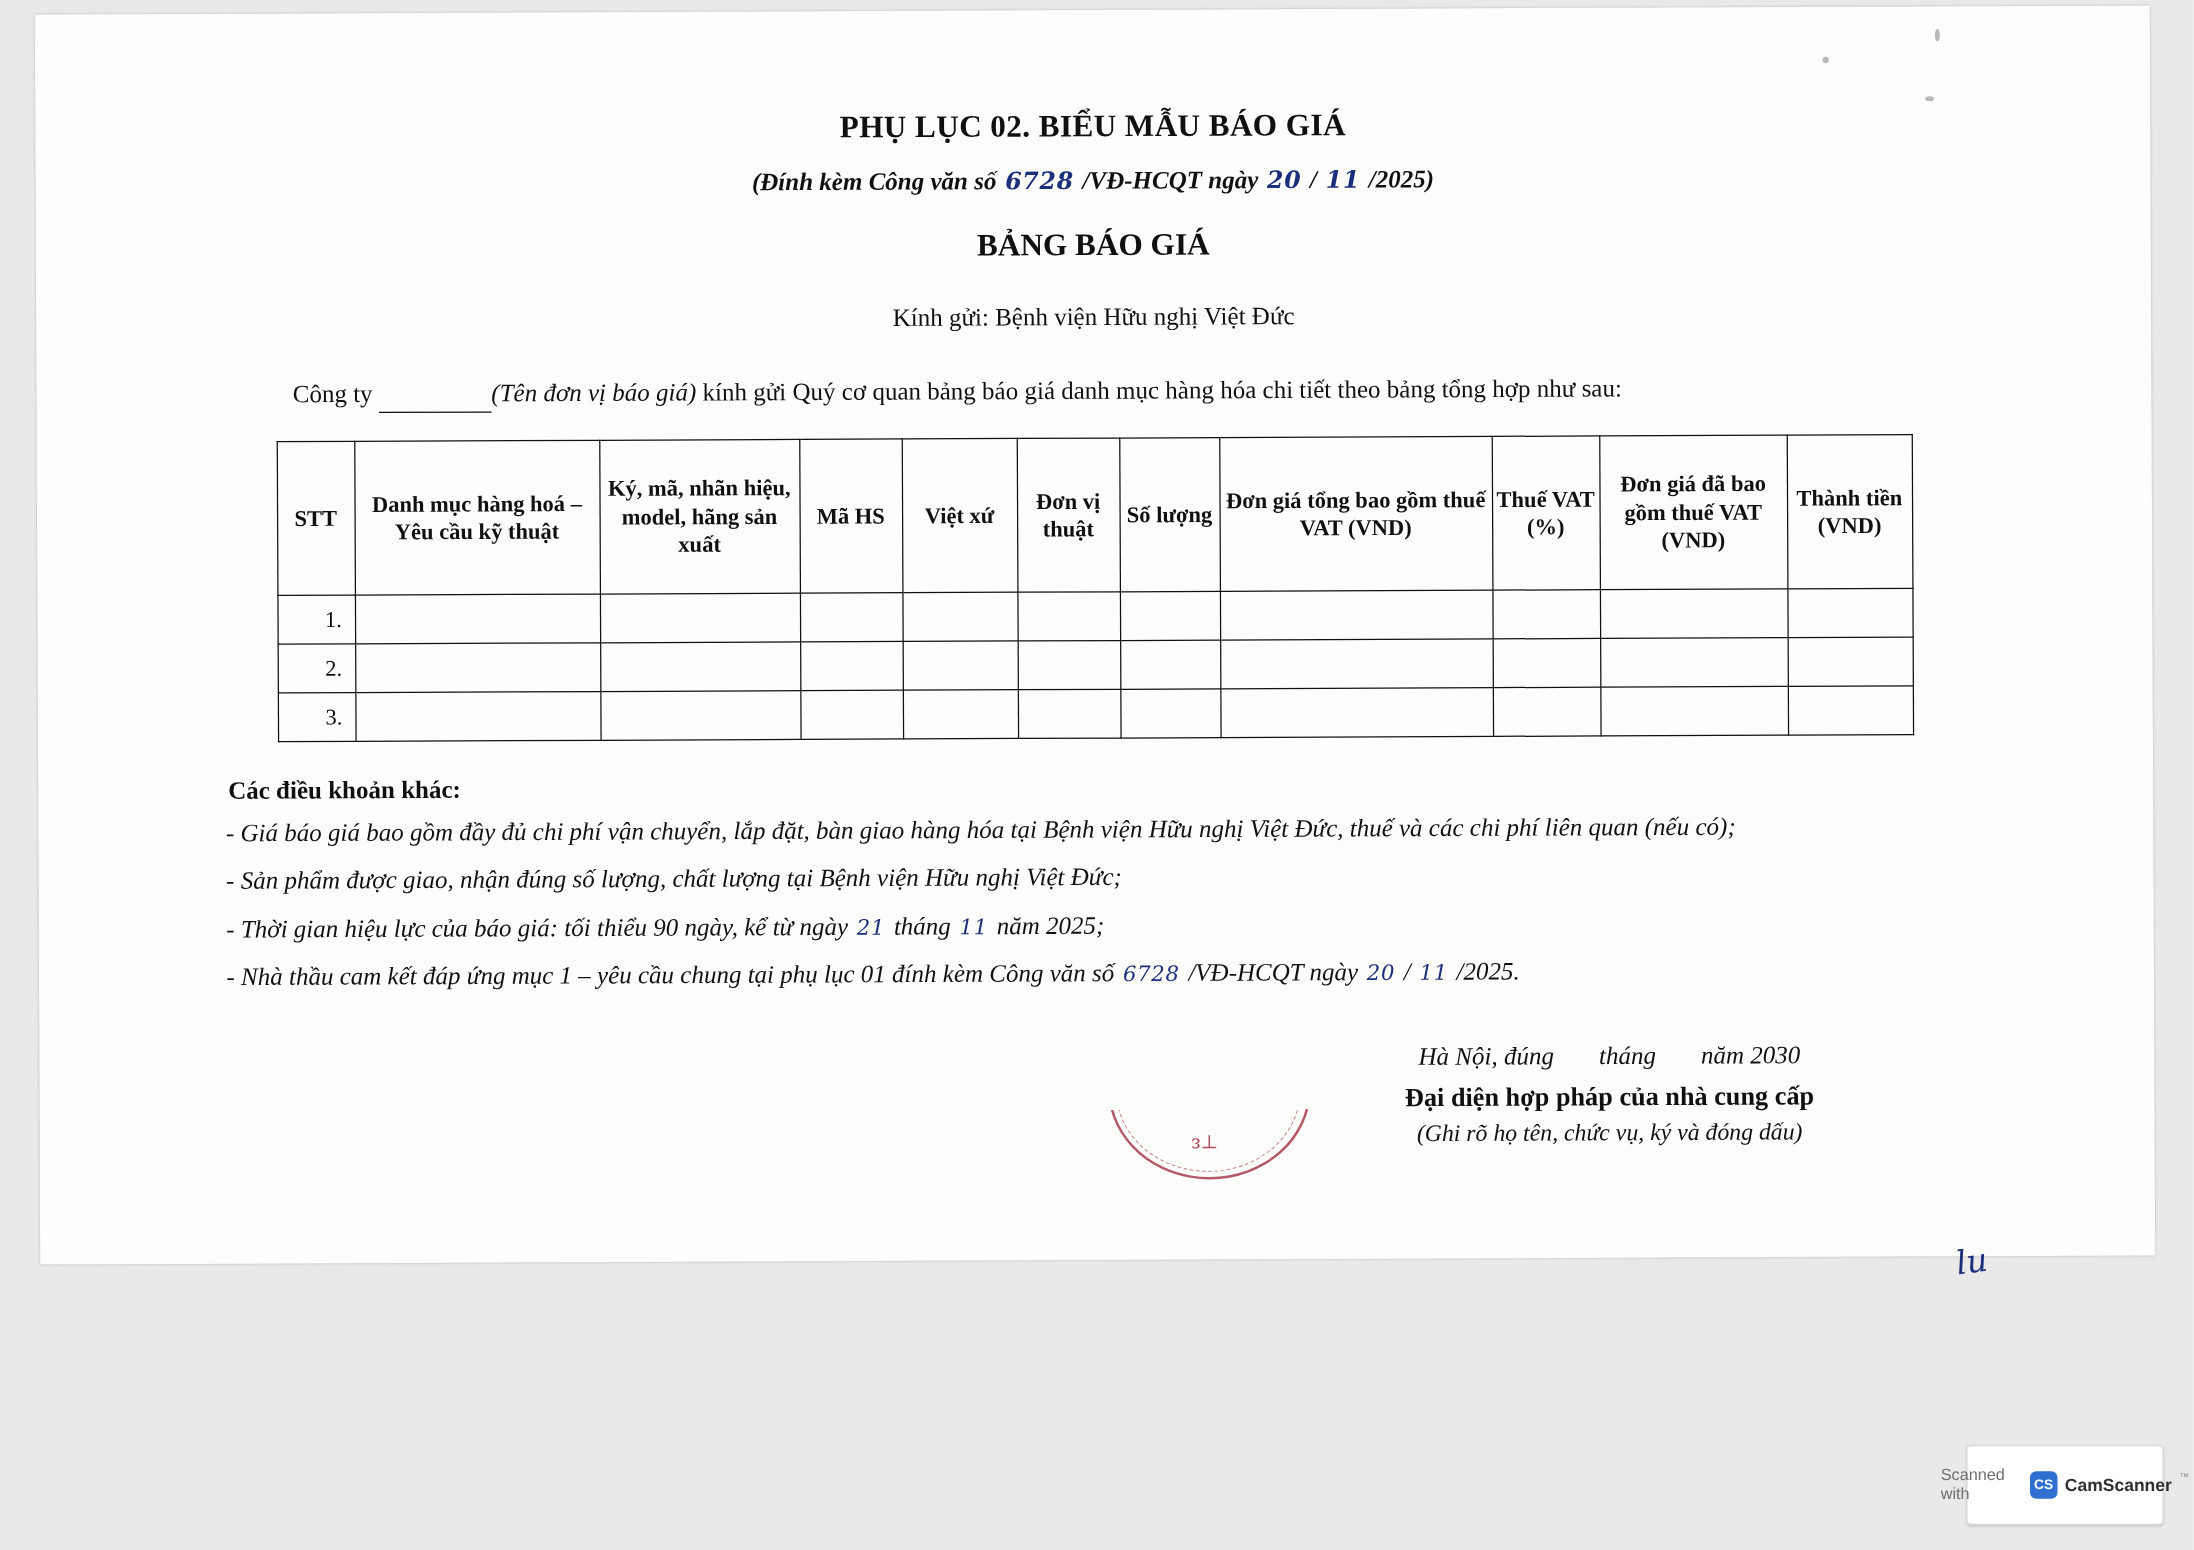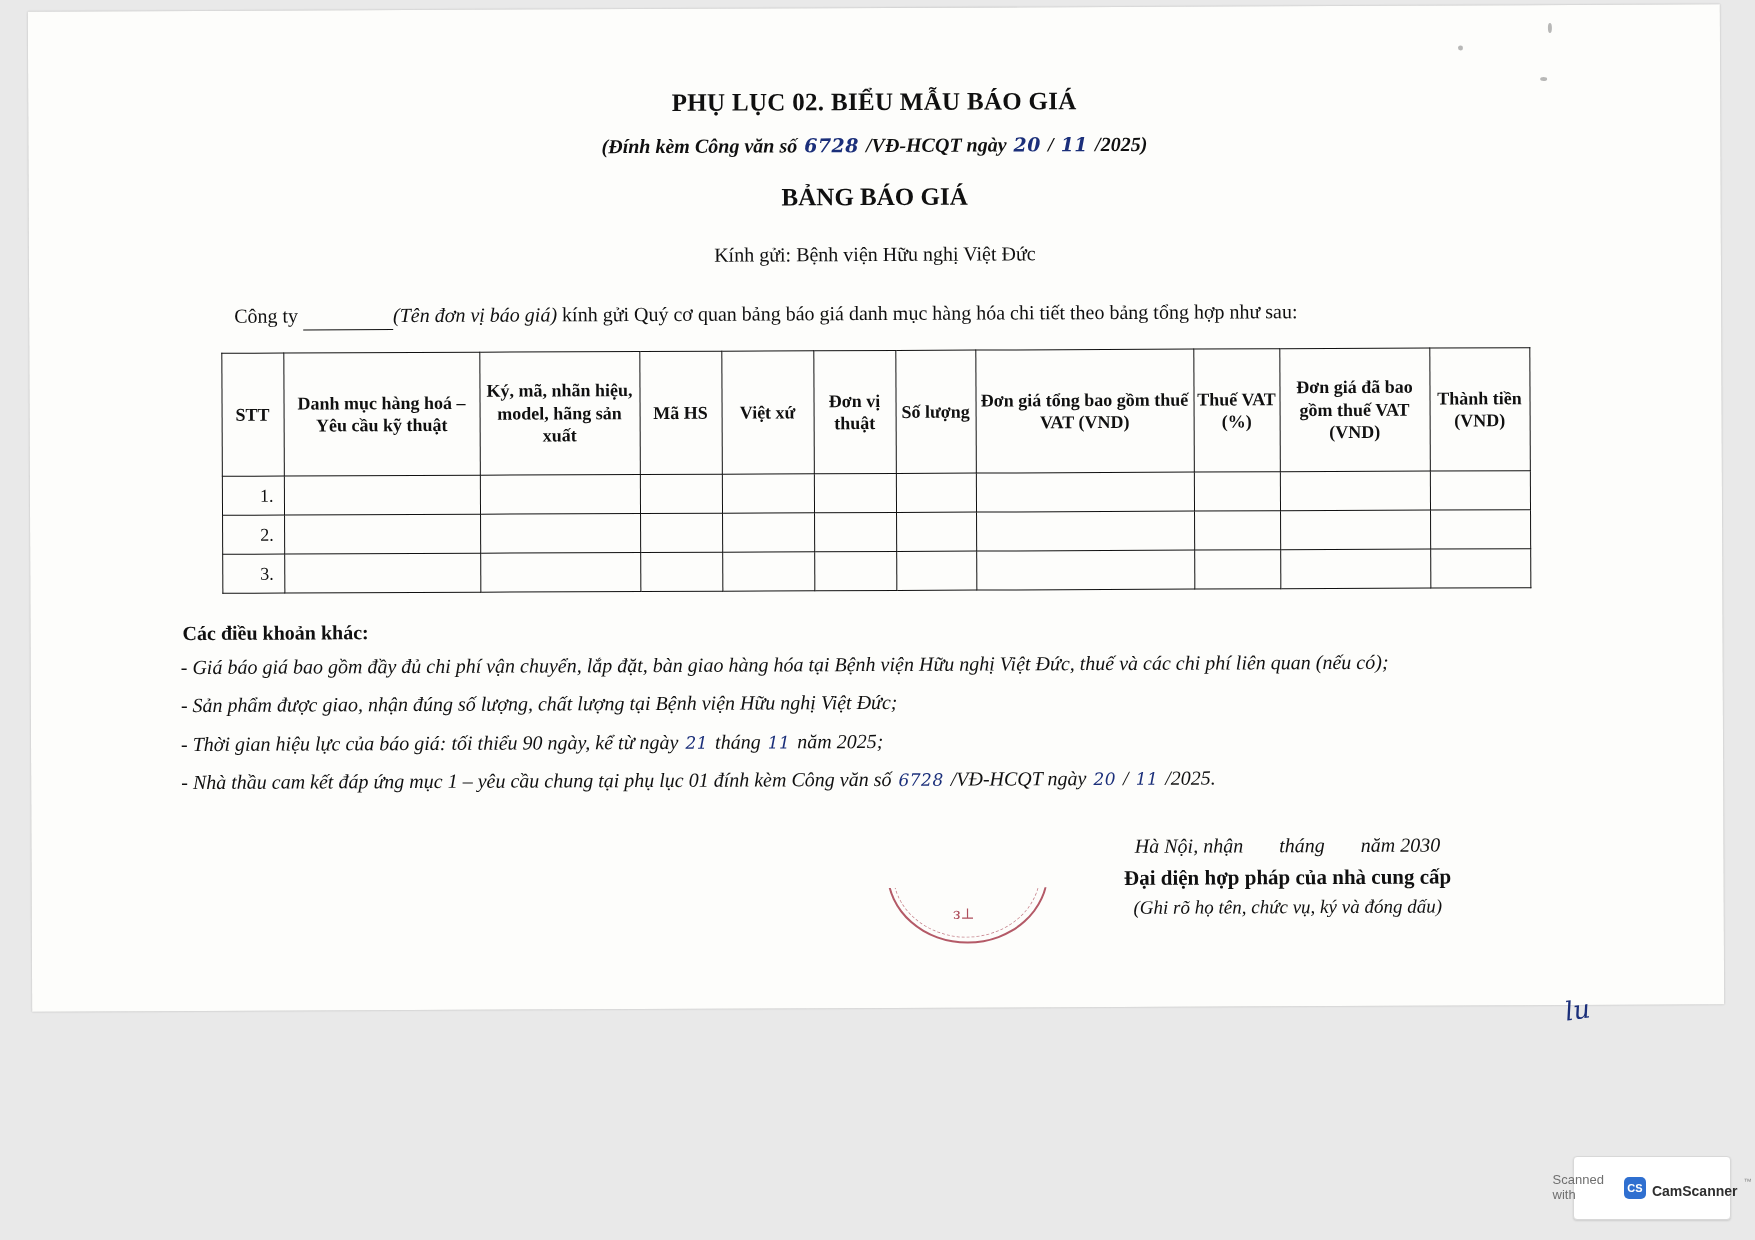--- a/index.html
+++ b/index.html
@@ -225,21 +225,21 @@
     align-items: center;
     font-family: "Liberation Sans", sans-serif;
   }
   .camscanner .cs-top {
     font-size: 13px;
     color: #6f6f6f;
     margin-bottom: 3px;
   }
   .camscanner .cs-bottom {
     display: flex;
-    align-items: flex-end;
+    align-items: center;
     gap: 6px;
     padding-left: 20px;
   }
   .camscanner .cs-logo {
     width: 22px;
     height: 22px;
     border-radius: 5px;
     background: #2f6fd0;
     color: #fff;
     font-size: 11px;
@@ -376,21 +376,21 @@
         <span>/VĐ-HCQT ngày</span>
         <span class="hand small">20</span>
         <span>/</span>
         <span class="hand small">11</span>
         <span>/2025.</span>
       </p>
     </div>
 
     <div class="signature">
       <div class="line1">
-        <span>Hà Nội, nhận</span><span class="sp"></span><span>tháng</span><span class="sp"></span><span>năm 2030</span>
+        <span>Hà Nội, đúng</span><span class="sp"></span><span>tháng</span><span class="sp"></span><span>năm 2030</span>
       </div>
       <div class="line2">Đại diện hợp pháp của nhà cung cấp</div>
       <div class="line3">(Ghi rõ họ tên, chức vụ, ký và đóng dấu)</div>
     </div>
 
     <div class="stamp">
       <div class="arc"></div>
       <div class="arc2"></div>
       <div class="mark">ᴈ⊥</div>
     </div>

